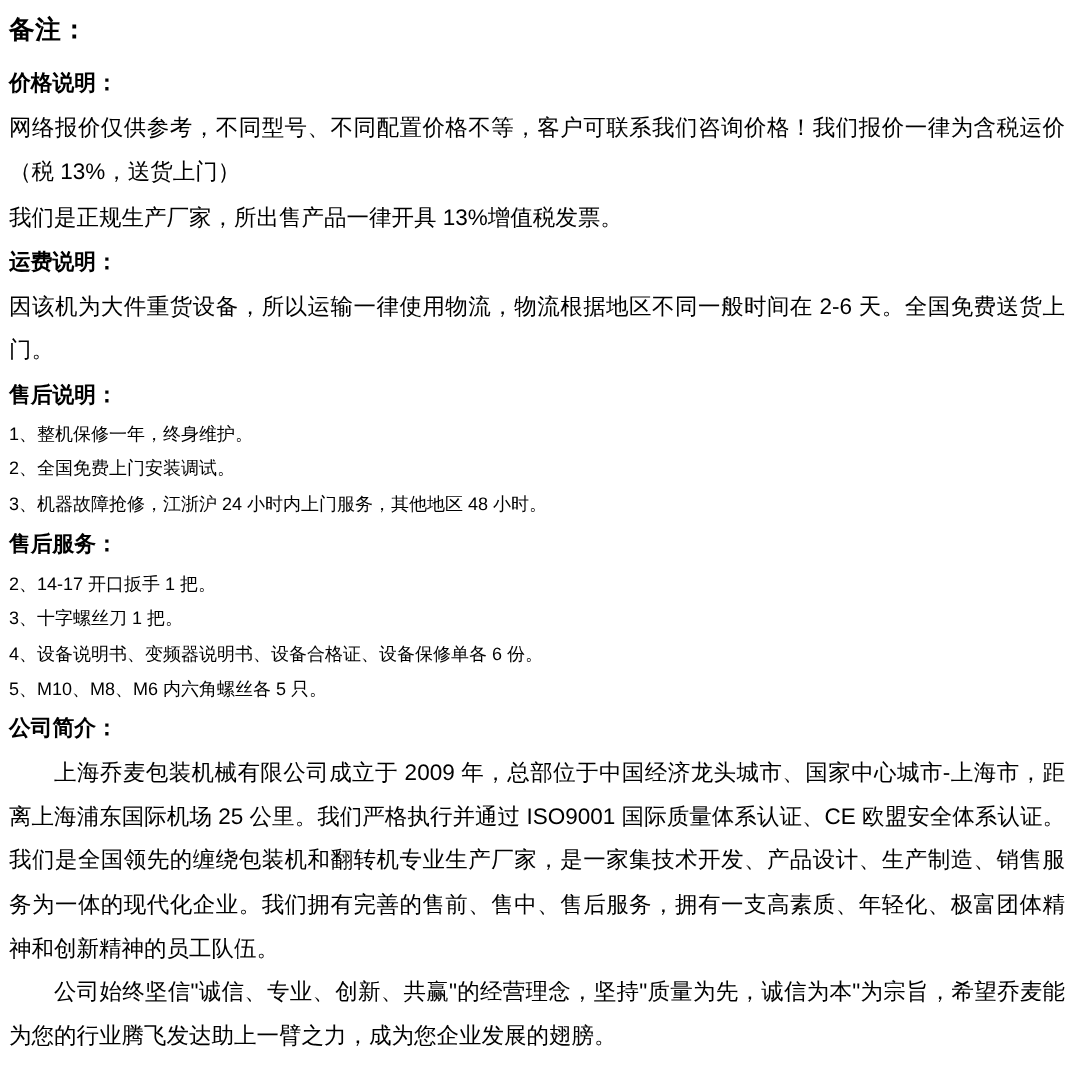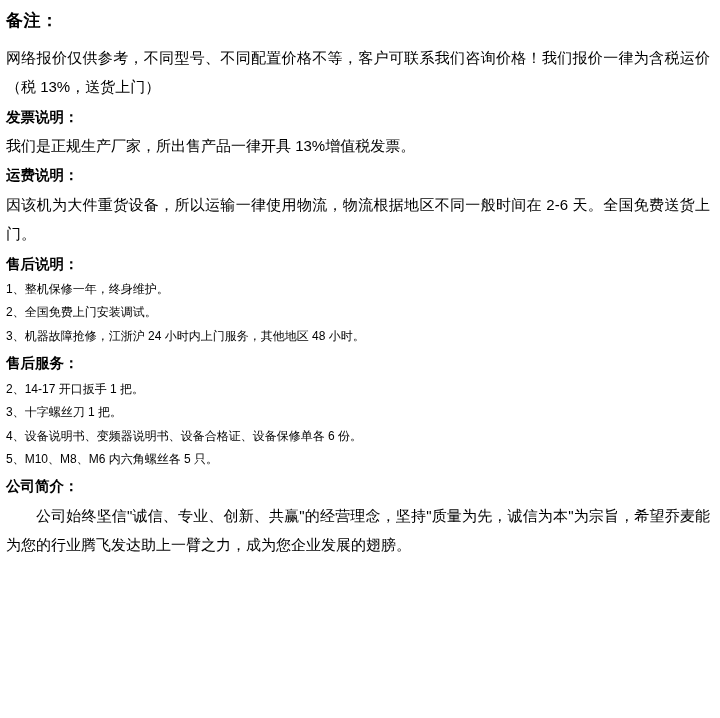--- a/index.html
+++ b/index.html
@@ -53,25 +53,25 @@
   }
 </style>
 </head>
 <body>
 
 <div class="page">
 
   <h1 class="doc-title">备注：</h1>
 
   <div class="section">
+    <div class="section-heading">价格说明：</div>
     <p class="para">网络报价仅供参考，不同型号、不同配置价格不等，客户可联系我们咨询价格！我们报价一律为含税运价（税 13%，送货上门）</p>
   </div>
 
   <div class="section">
-    <div class="section-heading">发票说明：</div>
     <p class="para">我们是正规生产厂家，所出售产品一律开具 13%增值税发票。</p>
   </div>
 
   <div class="section">
     <div class="section-heading">运费说明：</div>
     <p class="para">因该机为大件重货设备，所以运输一律使用物流，物流根据地区不同一般时间在 2-6 天。全国免费送货上门。</p>
   </div>
 
   <div class="section">
     <div class="section-heading">售后说明：</div>
@@ -83,17 +83,18 @@
   <div class="section">
     <div class="section-heading">售后服务：</div>
     <p class="list-line">2、14-17 开口扳手 1 把。</p>
     <p class="list-line">3、十字螺丝刀 1 把。</p>
     <p class="list-line">4、设备说明书、变频器说明书、设备合格证、设备保修单各 6 份。</p>
     <p class="list-line">5、M10、M8、M6 内六角螺丝各 5 只。</p>
   </div>
 
   <div class="section">
     <div class="section-heading">公司简介：</div>
+    <p class="para indent">上海乔麦包装机械有限公司成立于 2009 年，总部位于中国经济龙头城市、国家中心城市-上海市，距离上海浦东国际机场 25 公里。我们严格执行并通过 ISO9001 国际质量体系认证、CE 欧盟安全体系认证。我们是全国领先的缠绕包装机和翻转机专业生产厂家，是一家集技术开发、产品设计、生产制造、销售服务为一体的现代化企业。我们拥有完善的售前、售中、售后服务，拥有一支高素质、年轻化、极富团体精神和创新精神的员工队伍。</p>
     <p class="para indent">公司始终坚信"诚信、专业、创新、共赢"的经营理念，坚持"质量为先，诚信为本"为宗旨，希望乔麦能为您的行业腾飞发达助上一臂之力，成为您企业发展的翅膀。</p>
 
   </div>
 
 </div>
 
 </body></html>

